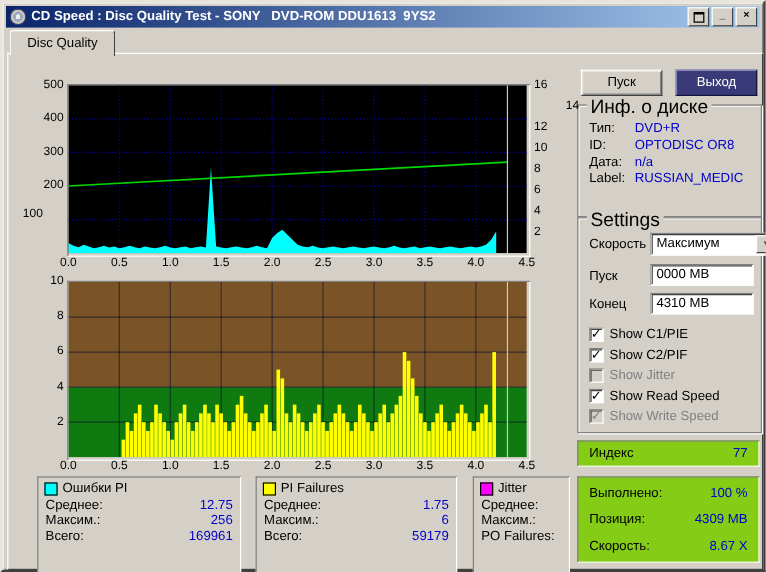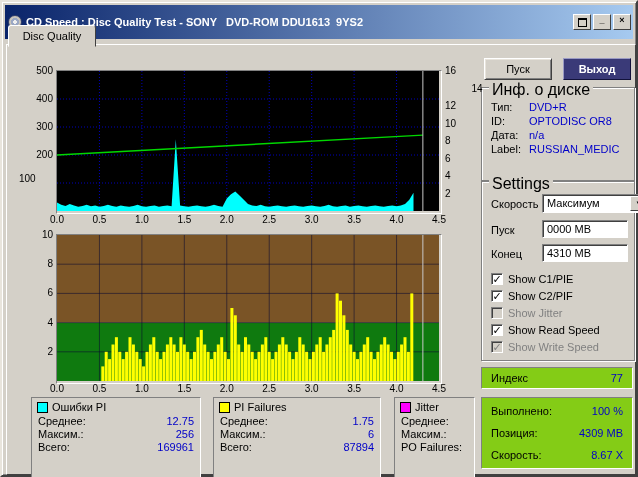--- a/index.html
+++ b/index.html
@@ -1,20 +1,20 @@
 <!DOCTYPE html>
 <html style="--val: #0000c8;"><head>
 <meta charset="utf-8">
 <style>
   html,body{margin:0;padding:0;}
   body{width:638px;height:477px;overflow:hidden;font-family:"Liberation Sans",sans-serif;background:#808080;}
   .win{position:relative;width:638px;height:477px;background:#d4d0c8;box-sizing:border-box;
        border:2px solid;border-color:#e8e4dc #404040 #404040 #e8e4dc;
        box-shadow:inset 1px 1px 0 #fff, inset -1px -1px 0 #808080;}
-  .titlebar{position:absolute;left:3px;top:3px;right:3px;height:34px;
+  .titlebar{position:absolute;left:3px;top:3px;right:3px;height:18px;
        background:linear-gradient(90deg,#0a246a,#a6caf0);
        display:flex;align-items:center;color:#fff;font-weight:bold;font-size:11px;padding-left:3px;}
   .tb-icon{width:12px;height:12px;border-radius:50%;background:radial-gradient(circle,#eee 0 2px,#9aa7c4 2px 4px,#c8c4bc 4px 6px);border:1px solid #33406b;margin-right:4px;flex:0 0 auto;}
   .tb-title{white-space:pre;overflow:hidden;}
   .tb-btns{margin-left:auto;display:flex;gap:2px;padding-right:2px;}
   .tb-btn{width:16px;height:14px;background:#d4d0c8;border:1px solid;border-color:#fff #404040 #404040 #fff;
        font-size:9px;line-height:11px;text-align:center;color:#000;font-weight:bold;cursor:default;position:relative;}
   .tb-btn .mini-rect{position:absolute;left:4px;top:3px;width:7px;height:6px;border:1px solid #000;border-top-width:2px;}
   .tab-strip{position:absolute;left:4px;top:23px;height:20px;}
   .tab{position:absolute;left:2px;top:0;width:86px;height:20px;background:#d4d0c8;
@@ -22,21 +22,21 @@
        font-size:11px;display:flex;align-items:center;justify-content:center;z-index:3;}
   .content{position:absolute;left:4px;top:42px;width:630px;height:431px;background:#d4d0c8;box-sizing:border-box;
        border:1px solid;border-color:#fff #404040 #404040 #fff;}
   .chartbox{position:absolute;border:1px solid;border-color:#808080 #fff #fff #808080;}
   .tick{position:absolute;font-size:10px;color:#000;white-space:nowrap;}
   .groupbox{position:absolute;border:1px solid #808080;box-shadow:inset 1px 1px 0 #fff,1px 1px 0 #fff;}
   .gb-title{position:absolute;top:-7px;left:7px;background:#d4d0c8;padding:0 3px;font-size:16px;color:#000;}
   .btn{position:absolute;background:#d4d0c8;border:1px solid;border-color:#fff #404040 #404040 #fff;
        box-shadow:inset 1px 1px 0 #e8e4dc,inset -1px -1px 0 #808080;
        font-size:11px;display:flex;align-items:center;justify-content:center;cursor:default;}
-  .btn.dark{color:#fff;border-color:#9a9ac4 #12123a #12123a #9a9ac4;box-shadow:none;font-weight:bold;}
+  .btn.dark{color:#fff;border-color:#9a9ac4 #12123a #12123a #9a9ac4;box-shadow:none;}
   .field{position:absolute;background:#fff;border:1px solid;border-color:#808080 #fff #fff #808080;
        box-shadow:inset 1px 1px 0 #404040;font-size:11px;padding:2px 4px;box-sizing:border-box;color:#000;overflow:hidden;white-space:nowrap;}
   .combo-btn{position:absolute;right:1px;top:1px;bottom:1px;width:16px;background:#d4d0c8;
        border:1px solid;border-color:#fff #404040 #404040 #fff;font-size:8px;display:flex;align-items:center;justify-content:center;color:#000;}
   .set-label{position:absolute;left:9px;font-size:11px;color:#000;}
   .checkrow{display:flex;align-items:center;gap:5px;height:17px;}
   .cbox{width:12px;height:12px;background:#fff;border:1px solid;border-color:#808080 #fff #fff #808080;
        box-shadow:inset 1px 1px 0 #404040;font-size:11px;line-height:11px;text-align:center;color:#000;flex:0 0 auto;box-sizing:border-box;}
   .checkrow.disabled .cbox{background:#d4d0c8;color:#808080;}
   .cblabel{font-size:11px;color:#000;}
@@ -234,21 +234,21 @@
       <div class="sb-row">
           <span>Среднее:</span>
           <span class="val">1.75</span>
         </div>
       <div class="sb-row">
           <span>Максим.:</span>
           <span class="val">6</span>
         </div>
       <div class="sb-row">
           <span>Всего:</span>
-          <span class="val">87894</span>
+          <span class="val">59179</span>
         </div>
     </div>
 
     <div class="stats-box" id="sb2" style="left:387px;width:81px;">
       <div class="sb-title">
         <span class="swatch" style="background: rgb(255, 0, 255);"></span>
         <span>Jitter</span>
       </div>
       <div class="sb-row">
           <span>Среднее:</span>

